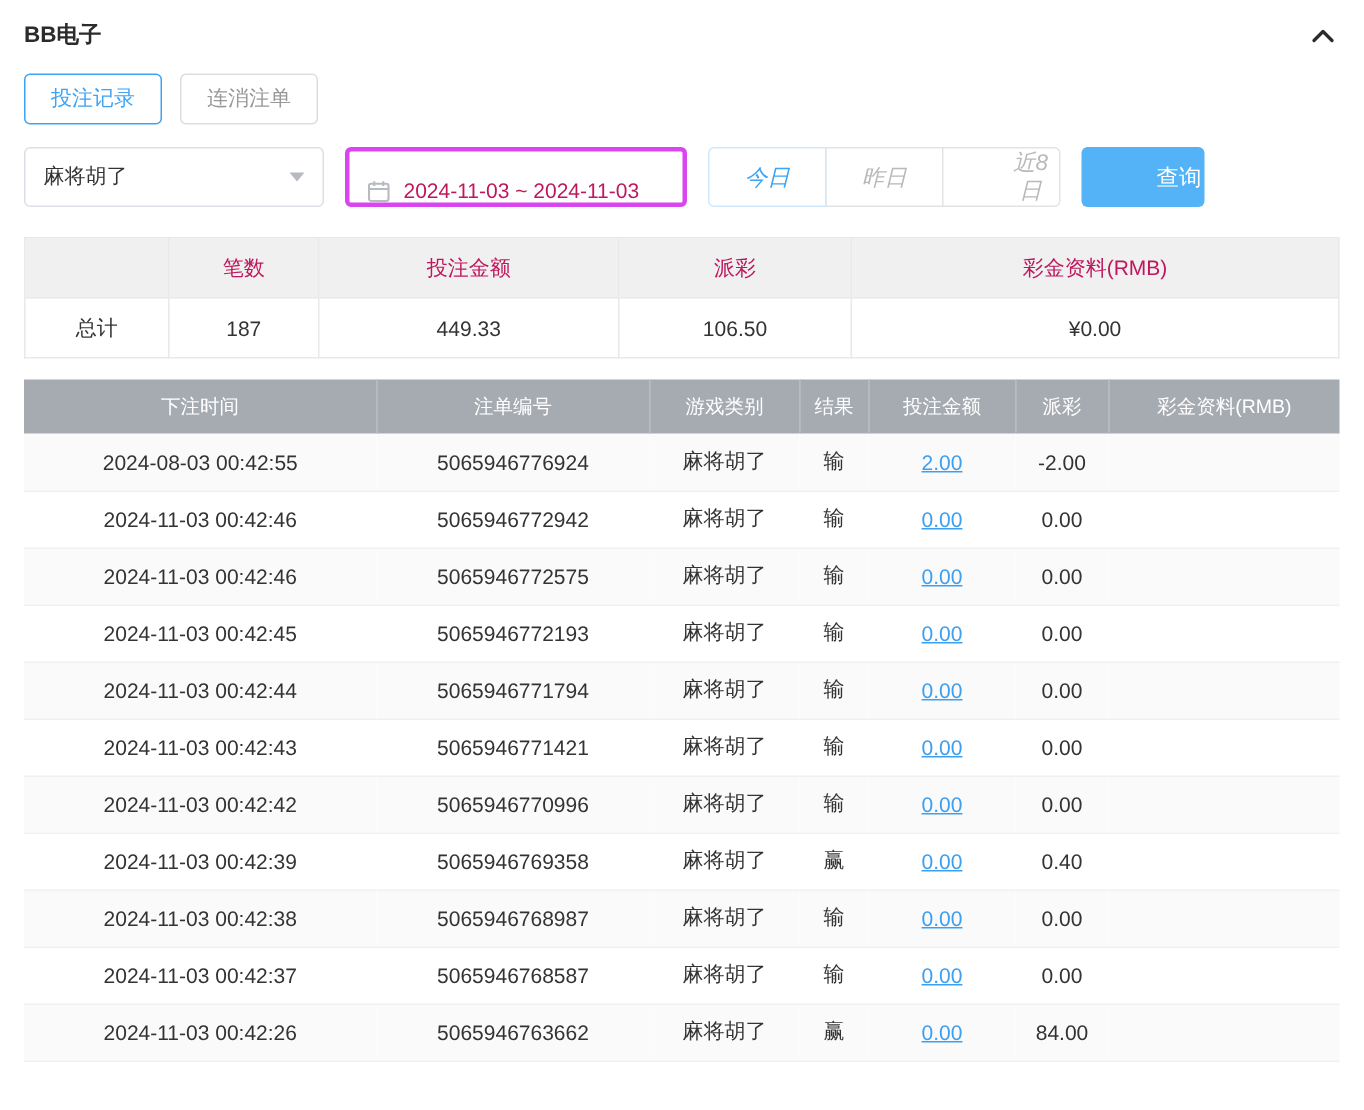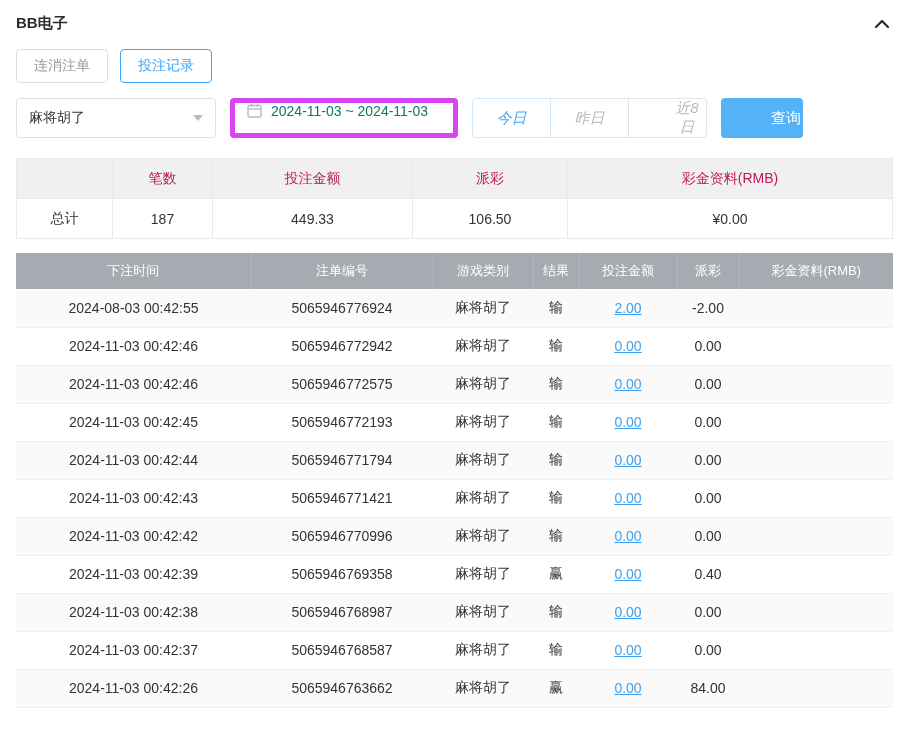--- a/index.html
+++ b/index.html
@@ -16,23 +16,23 @@
     border-radius: 4px; font-size: 14px; color: #999; cursor: pointer;
     font-family: inherit; }
   .tab.active { border-color: #3da4f5; color: #3da4f5; }
 
   .filter-row { display: flex; align-items: center; gap: 14px; margin: 15px 16px 0; }
   .select-box { width: 200px; height: 40px; border: 1px solid #dcdfe6; border-radius: 4px;
     display: flex; align-items: center; justify-content: space-between; padding: 0 12px;
     font-size: 14px; color: #333; cursor: pointer; background: #fff; }
   .caret-down { width: 0; height: 0; border-left: 5px solid transparent;
     border-right: 5px solid transparent; border-top: 6px solid #b6bac1; }
-  .date-box { height: 40px; border: 5px solid #d946ef; border-radius: 4px;
-    display: flex; align-items: flex-start; gap: 9px; padding: 0 12px; min-width: 228px;
-    font-size: 14px; color: #0f766e; cursor: pointer; background: #fff; }
+  .date-box { height: 40px; border: 3px solid #d946ef; border-radius: 4px;
+    display: flex; align-items: flex-end; gap: 9px; padding: 0 12px; min-width: 228px;
+    font-size: 14px; color: #be185d; cursor: pointer; background: #fff; }
   .quick-group { display: flex; }
   .quick-btn { width: 79px; height: 40px; background: #fff; border: 1px solid #e3e3e3;
     font-size: 15px; color: #b9b9b9; cursor: pointer; margin-left: -1px;
     font-family: inherit; font-style: italic; }
   .quick-btn:first-child { margin-left: 0; border-radius: 4px 0 0 4px; }
   .quick-btn:last-child { border-radius: 0 4px 4px 0; padding-left: 39px; }
   .quick-btn.active { color: #3da4f5; border-color: #cfe8fc; position: relative; z-index: 1; }
   .search-btn { width: 82px; height: 40px; background: #53b3f6; color: #fff; border: none;
     border-radius: 4px; font-size: 15px; cursor: pointer; font-family: inherit; padding-left: 48px; }
 
@@ -62,22 +62,22 @@
   <button class="collapse-btn">
     <span>
       <svg width="18" height="14" viewBox="0 0 18 14">
           <polyline points="3,10 9,4 15,10" fill="none" stroke="#2b2b2b" stroke-width="2.2" stroke-linecap="round" stroke-linejoin="round"></polyline>
         </svg>
     </span>
   </button>
 </div>
 
 <div class="tabs">
+  <button class="tab active">投注记录</button>
   <button class="tab">连消注单</button>
-  <button class="tab active">投注记录</button>
 </div>
 
 <div class="filter-row">
   <div class="select-box">
     <span>麻将胡了</span>
     <span class="caret-down"></span>
   </div>
   <div class="date-box">
     <span style="line-height:0;">
       <svg width="15" height="15" viewBox="0 0 15 15">

